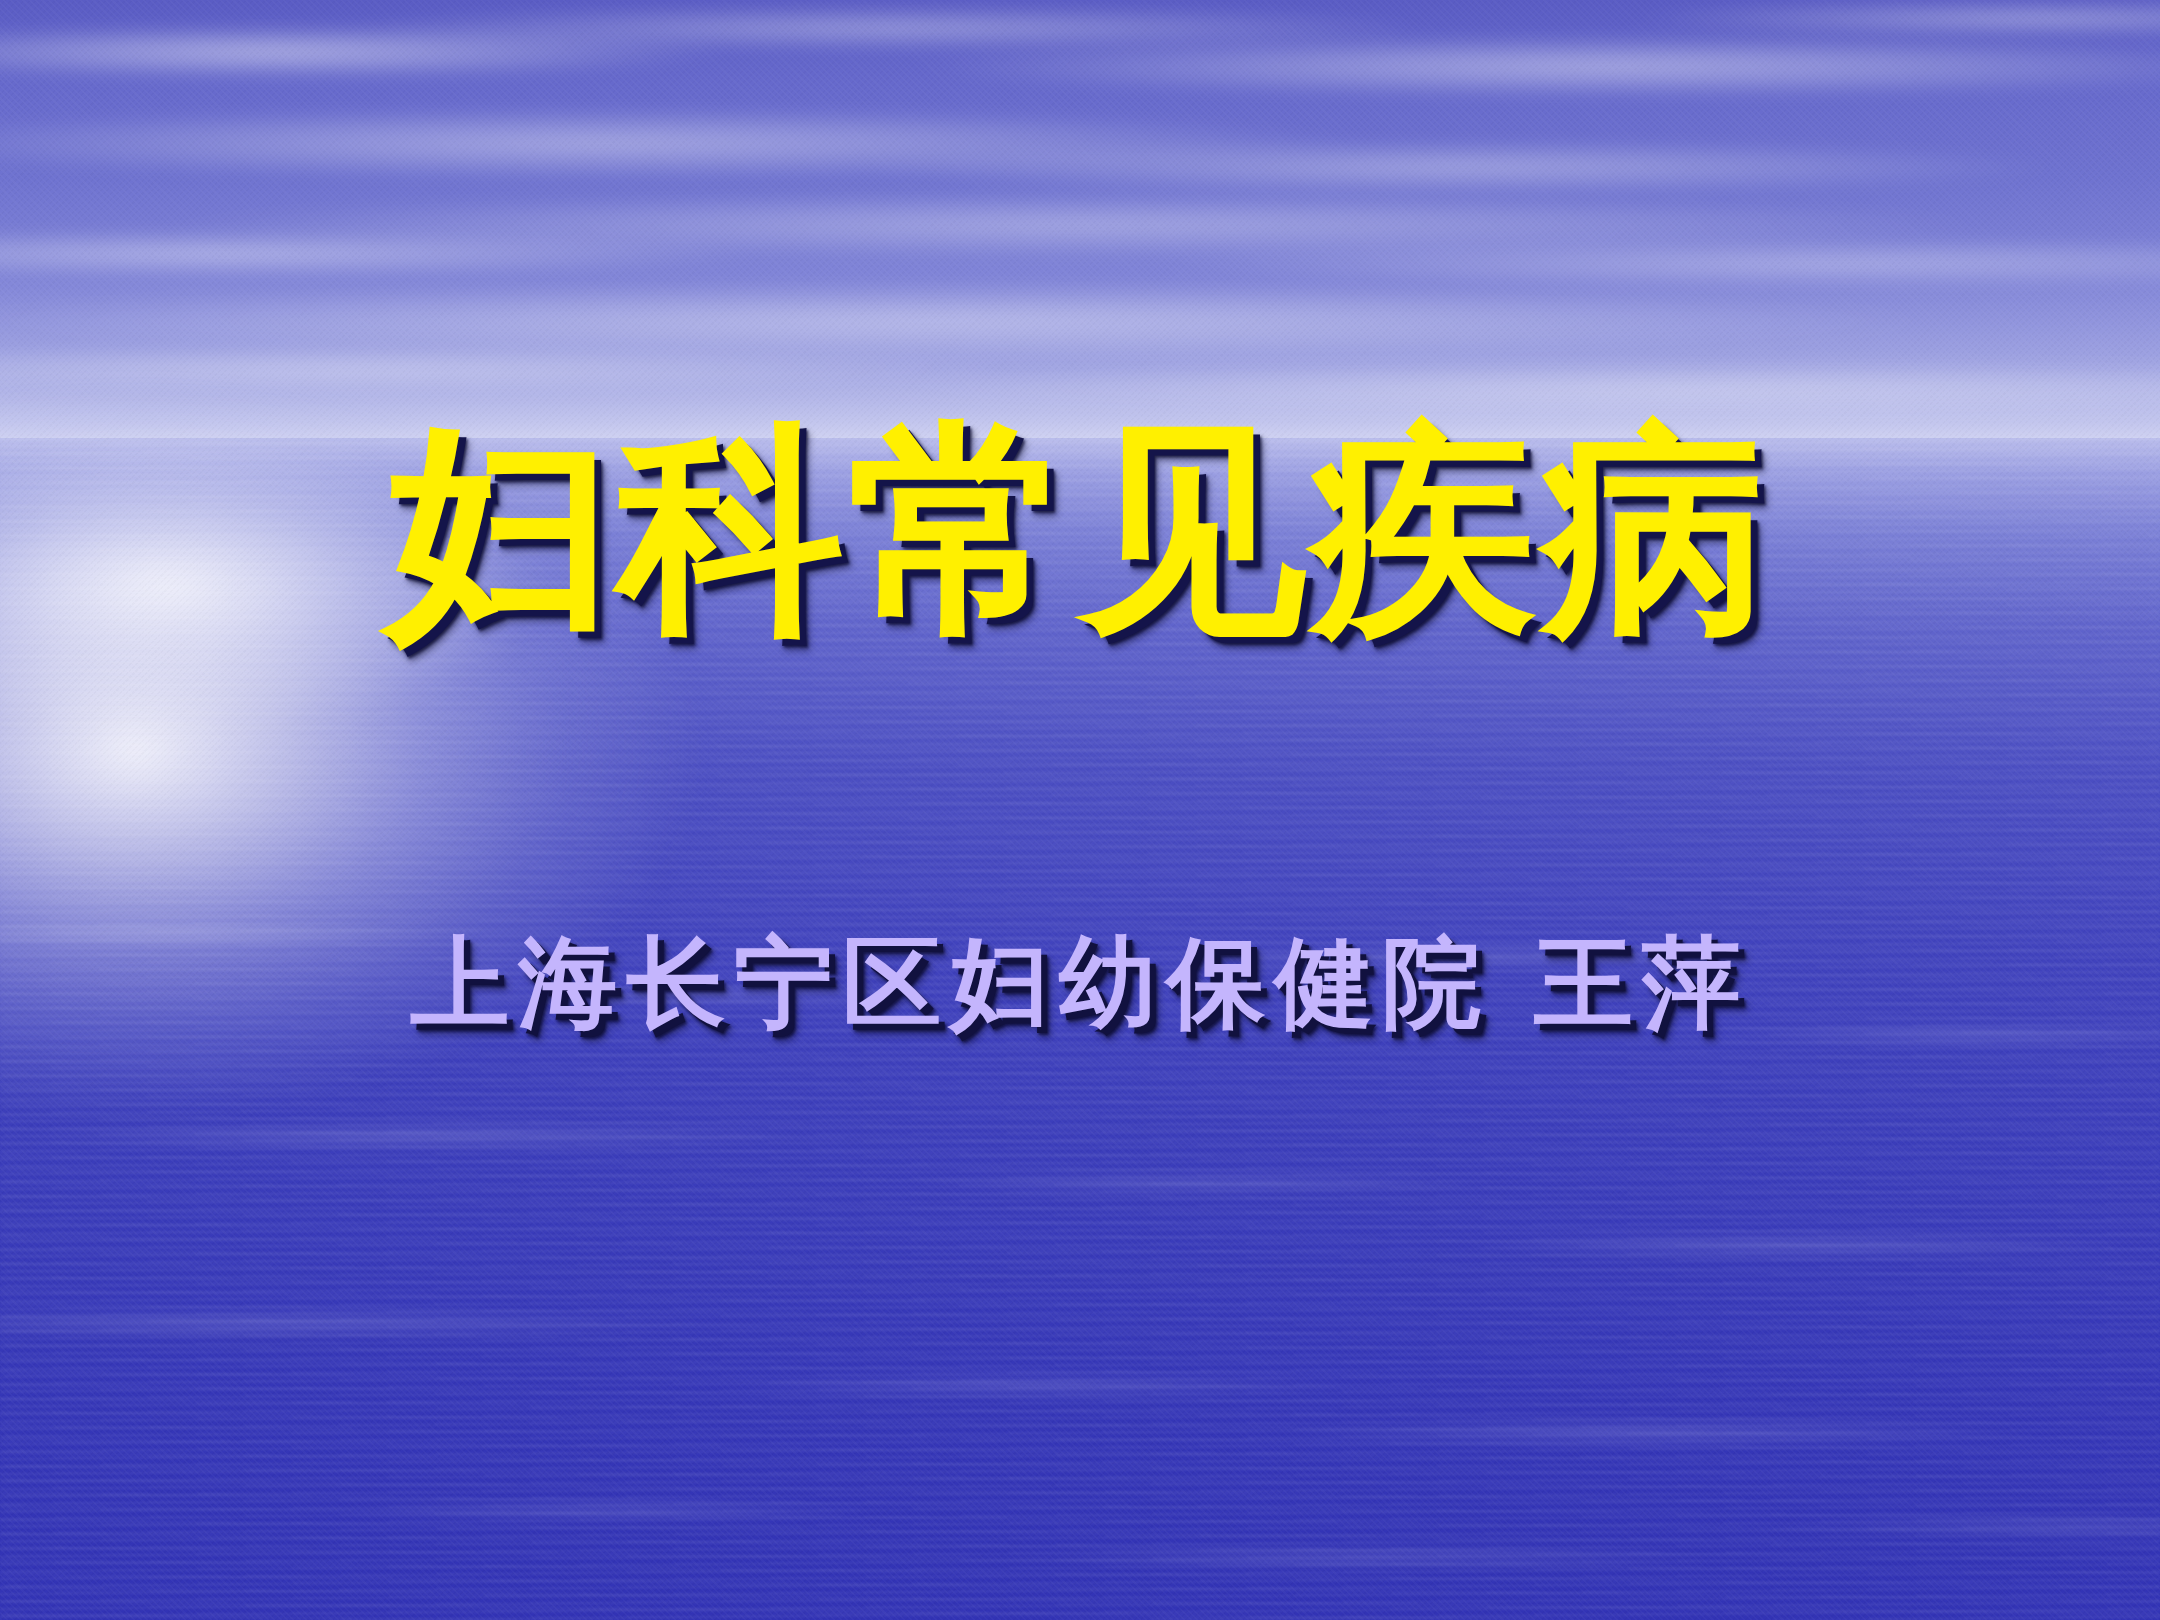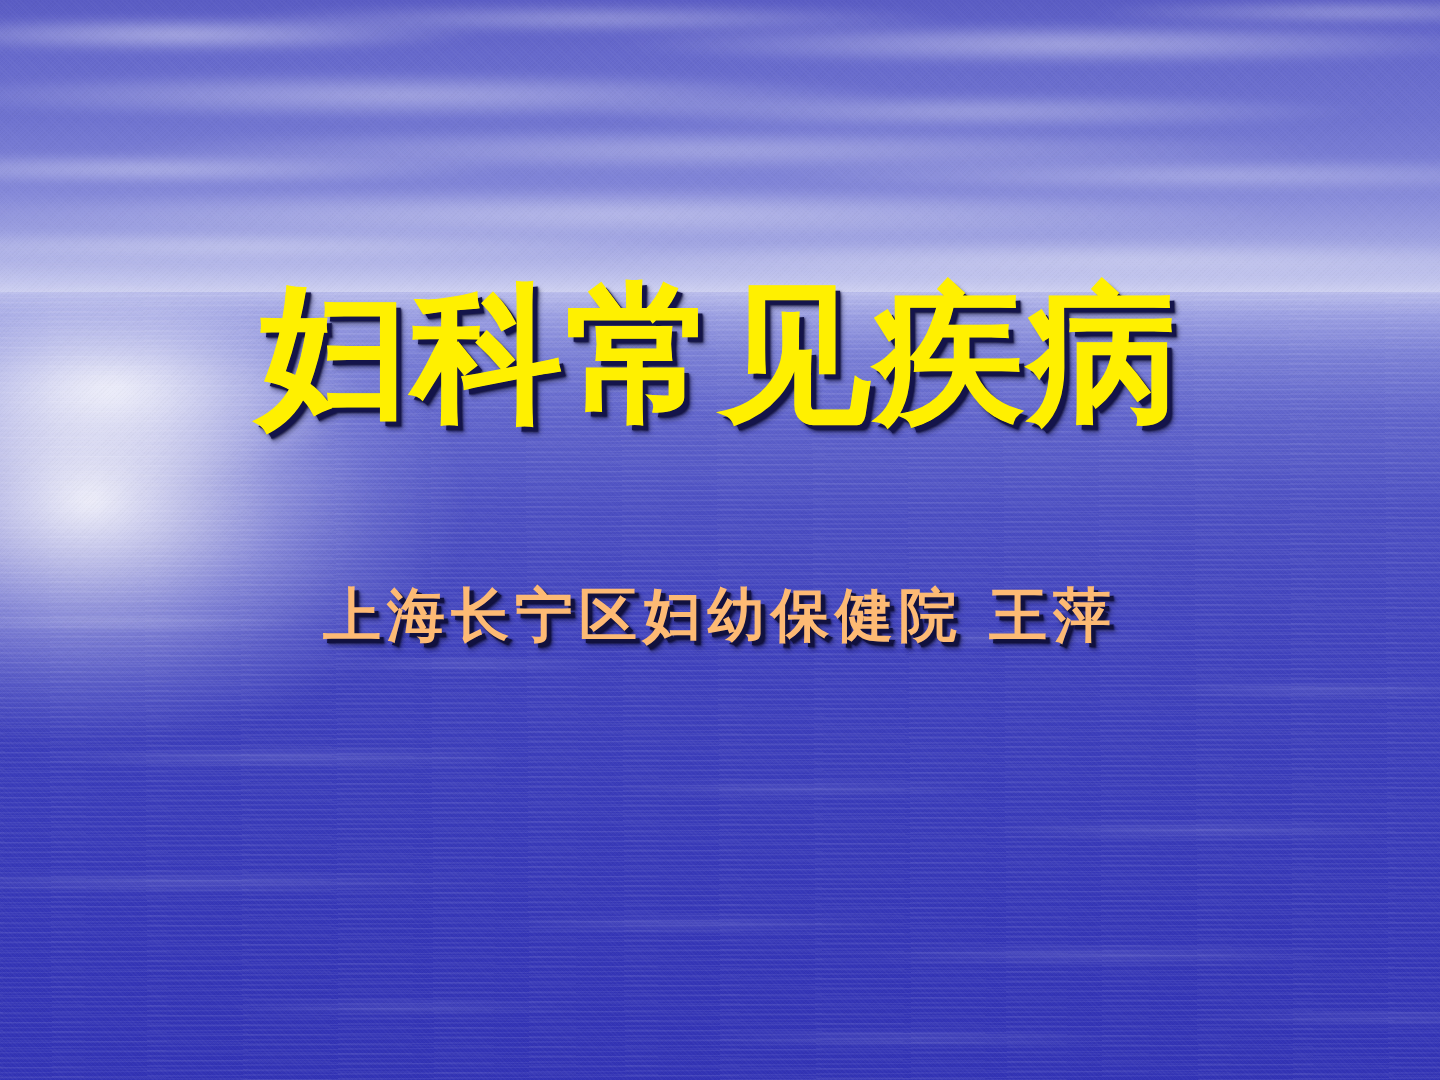--- a/index.html
+++ b/index.html
@@ -189,25 +189,25 @@
       5px 5px 0 #14144a,
       6px 6px 2px rgba(10,10,45,.75),
       7px 8px 5px rgba(5,5,30,.45);
     margin-top: 23px;
     -webkit-text-stroke: 1px #FFF000;
   }
 
   .subtitle {
     position: absolute;
     left: 0; right: 0;
-    top: 584px;
+    top: 620px;
     text-align: center;
-    color: #fdba74;
+    color: #c4b5fd;
     font-family: "DejaVu Sans", "Liberation Sans", sans-serif;
-    font-size: 58px;
+    font-size: 66px;
     line-height: 1.1;
     font-weight: 700;
     letter-spacing: 6px;
     white-space: nowrap;
     text-shadow:
       4px 4px 0 #11113f,
       5px 5px 2px rgba(8,8,40,.70),
       6px 7px 5px rgba(5,5,30,.40);
   }
 </style>

